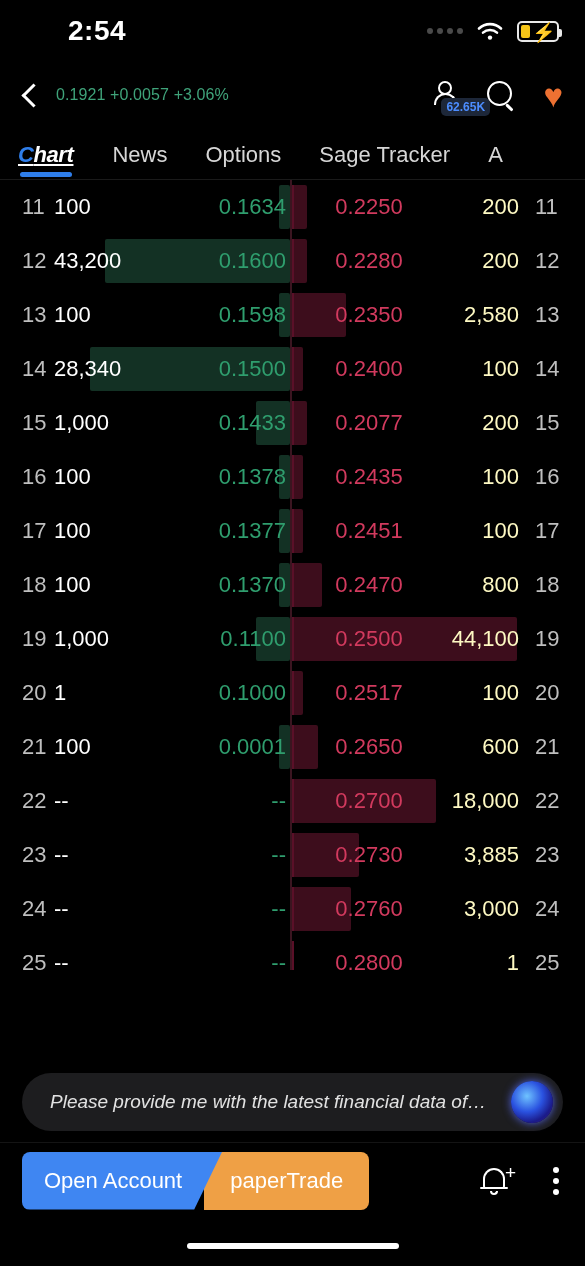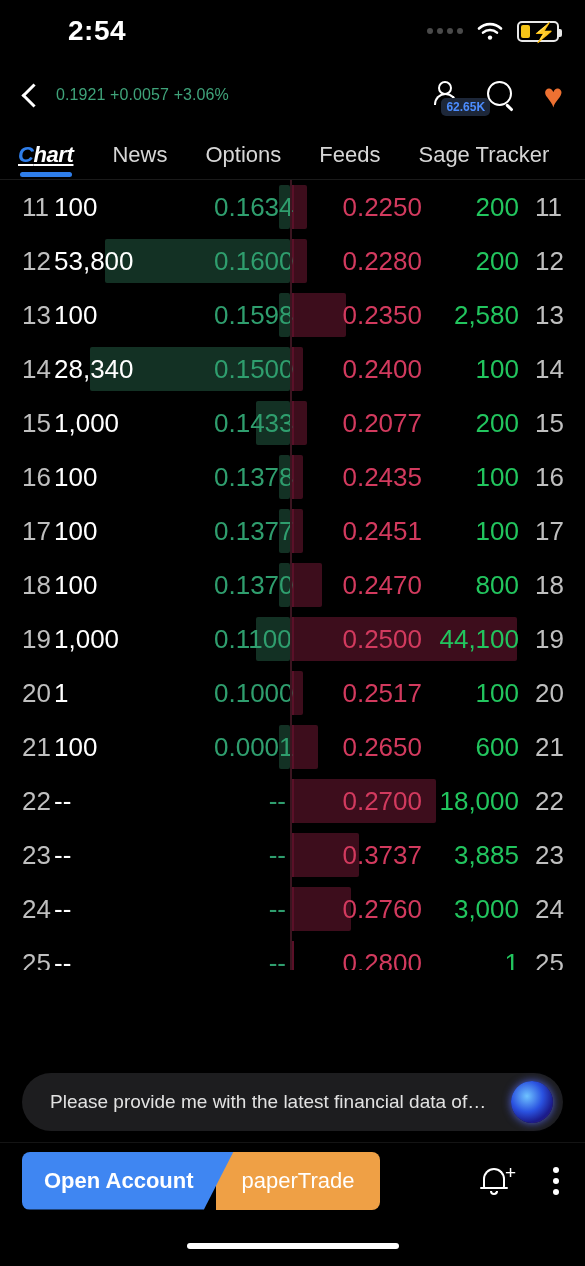--- a/index.html
+++ b/index.html
@@ -100,44 +100,44 @@
   }
 
   
   .depth { position:relative; height:790px; overflow:hidden; }
   .center-line {
     position:absolute; left:290px; top:0; width:1.5px; height:100%;
     background:#3a1520; z-index:3;
   }
   .row {
     position:relative; height:54px; display:flex; align-items:center;
-    font-size:26px; z-index:2;
+    font-size:22px; z-index:2;
   }
   .bar {
     position:absolute; top:5px; height:44px; z-index:1; border-radius:2px;
   }
   .bar.bid { background:#133124; right:295px; }
   .bar.ask { background:#3d0d1c; left:292px; }
   .edge { position:absolute; top:5px; height:44px; width:4px; z-index:2; }
   .edge.bid { background:#1c4733; right:291px; }
   .edge.ask { background:#5a1028; left:290px; }
 
   .c-idx-l { width:54px; text-align:left; padding-left:22px; color:#bfbfbf; z-index:2; }
   .c-bsize { width:160px; text-align:left; color:#fff; z-index:2; }
   .c-bprice { width:74px; text-align:right; color:#2f9e6e; z-index:2; padding-right:2px;}
   .c-gap { width:14px; }
-  .c-aprice { width:120px; text-align:right; color:#d23a5e; padding-left:14px; z-index:2; }
-  .c-asize { flex:1; text-align:right; color:#22c55e; padding-right:16px; z-index:2; }
+  .c-aprice { width:120px; text-align:center; color:#d23a5e; padding-left:14px; z-index:2; }
+  .c-asize { flex:1; text-align:right; color:#fef9c3; padding-right:16px; z-index:2; }
   .c-idx-r { width:50px; text-align:left; color:#bfbfbf; z-index:2; }
 
   
   .aibar {
     position:absolute; left:22px; right:22px; bottom:135px;
     height:58px; background:#1d1d1f; border-radius:29px;
-    display:flex; align-items:center; padding:0 10px 0 28px; cursor:pointer;
+    display:flex; align-items:center; padding:0 10px 0 28px; cursor:pointer;font-style:italic;
   }
   .ai-text { flex:1; color:#e2e2e2; font-size:19px; white-space:nowrap; overflow:hidden; }
   .ai-orb {
     width:42px; height:42px; border-radius:50%;
     background:radial-gradient(circle at 38% 36%, #6fc3ff 0%, #2a52e0 42%, #1b1b8a 70%, #3a1a7a 100%);
     box-shadow:0 0 9px rgba(90,110,255,.85); flex:0 0 auto;
   }
 
   
   .bottombar {
@@ -145,21 +145,20 @@
     display:flex; align-items:center; padding:0 22px; gap:0;
     border-top:1px solid #141414;
   }
   .cta { display:flex; height:58px; flex:0 0 auto; }
   .cta-open {
     background:#3f86f2; color:#fff; font-size:22px;
     display:flex; align-items:center; padding:0 26px 0 22px;
     border-radius:8px 0 0 8px; cursor:pointer;
     clip-path:polygon(0 0, 100% 0, 86% 100%, 0 100%);
     padding-right:40px;
-    font-weight:bold;
   }
   .cta-paper {
     background:#efa045; color:#fff; font-size:22px;
     display:flex; align-items:center; padding:0 26px; margin-left:-18px;
     border-radius:0 8px 8px 0; cursor:pointer;
   }
   .bell {
     width:34px; height:34px; position:relative; margin-left:auto; margin-right:40px; cursor:pointer;
   }
   .bell-body {
@@ -229,21 +228,20 @@
       <span class="ico heart">♥</span>
     </div>
   </div>
 
   <div class="tabbar">
     <div class="tab logo active">
       <span class="c">C</span><span>hart</span>
     </div>
     <div class="tab">News</div>
     <div class="tab">Options</div>
-    <div class="tab">Feeds</div>
     <div class="tab">Sage Tracker</div>
     <div class="tab">A</div>
   </div>
 
   <div class="depth">
     <div class="center-line"></div>
     <div id="rows">
         <div class="row">
           <div class="bar bid" style="width: 11px;"></div>
           <div class="edge bid"></div>
@@ -256,21 +254,21 @@
           <div class="c-aprice">0.2250</div>
           <div class="c-asize">200</div>
           <div class="c-idx-r">11</div>
         </div>
         <div class="row">
           <div class="bar bid" style="width: 185px;"></div>
           <div class="edge bid"></div>
           <div class="bar ask" style="width: 15px;"></div>
           <div class="edge ask"></div>
           <div class="c-idx-l">12</div>
-          <div class="c-bsize">53,800</div>
+          <div class="c-bsize">43,200</div>
           <div class="c-bprice">0.1600</div>
           <div class="c-gap"></div>
           <div class="c-aprice">0.2280</div>
           <div class="c-asize">200</div>
           <div class="c-idx-r">12</div>
         </div>
         <div class="row">
           <div class="bar bid" style="width: 11px;"></div>
           <div class="edge bid"></div>
           <div class="bar ask" style="width: 54px;"></div>
@@ -397,21 +395,21 @@
           <div class="c-asize">18,000</div>
           <div class="c-idx-r">22</div>
         </div>
         <div class="row">
           <div class="bar ask" style="width: 67px;"></div>
           <div class="edge ask"></div>
           <div class="c-idx-l">23</div>
           <div class="c-bsize">--</div>
           <div class="c-bprice">--</div>
           <div class="c-gap"></div>
-          <div class="c-aprice">0.3737</div>
+          <div class="c-aprice">0.2730</div>
           <div class="c-asize">3,885</div>
           <div class="c-idx-r">23</div>
         </div>
         <div class="row">
           <div class="bar ask" style="width: 59px;"></div>
           <div class="edge ask"></div>
           <div class="c-idx-l">24</div>
           <div class="c-bsize">--</div>
           <div class="c-bprice">--</div>
           <div class="c-gap"></div>

